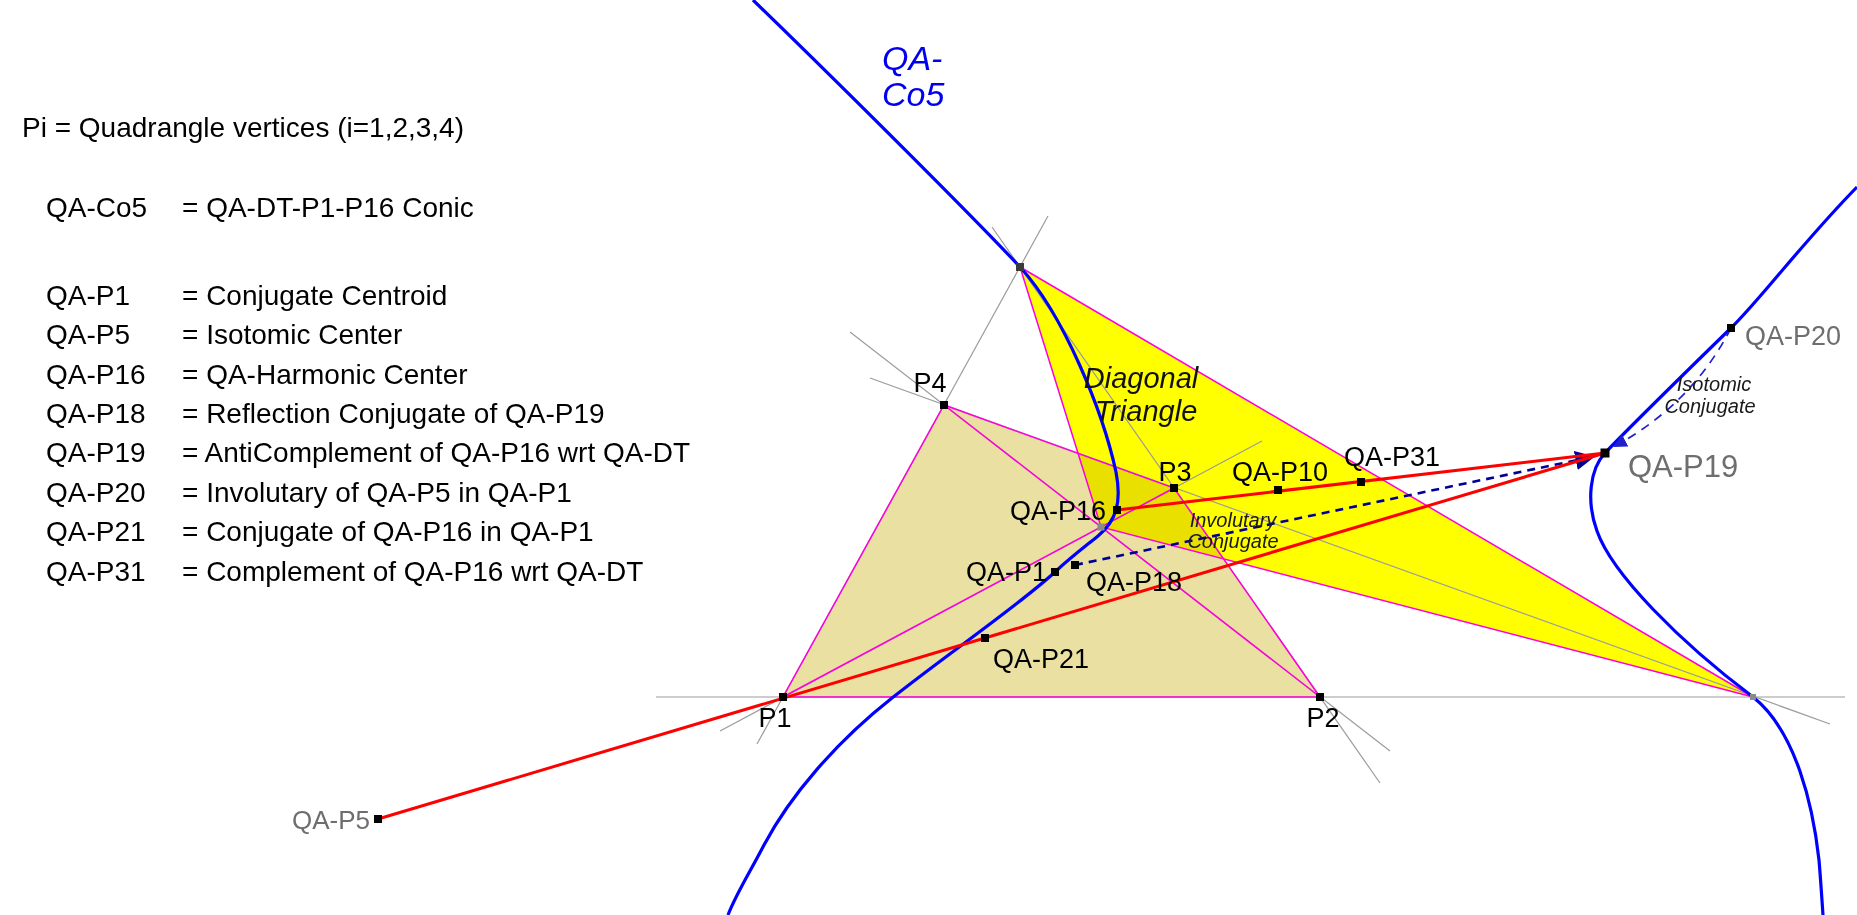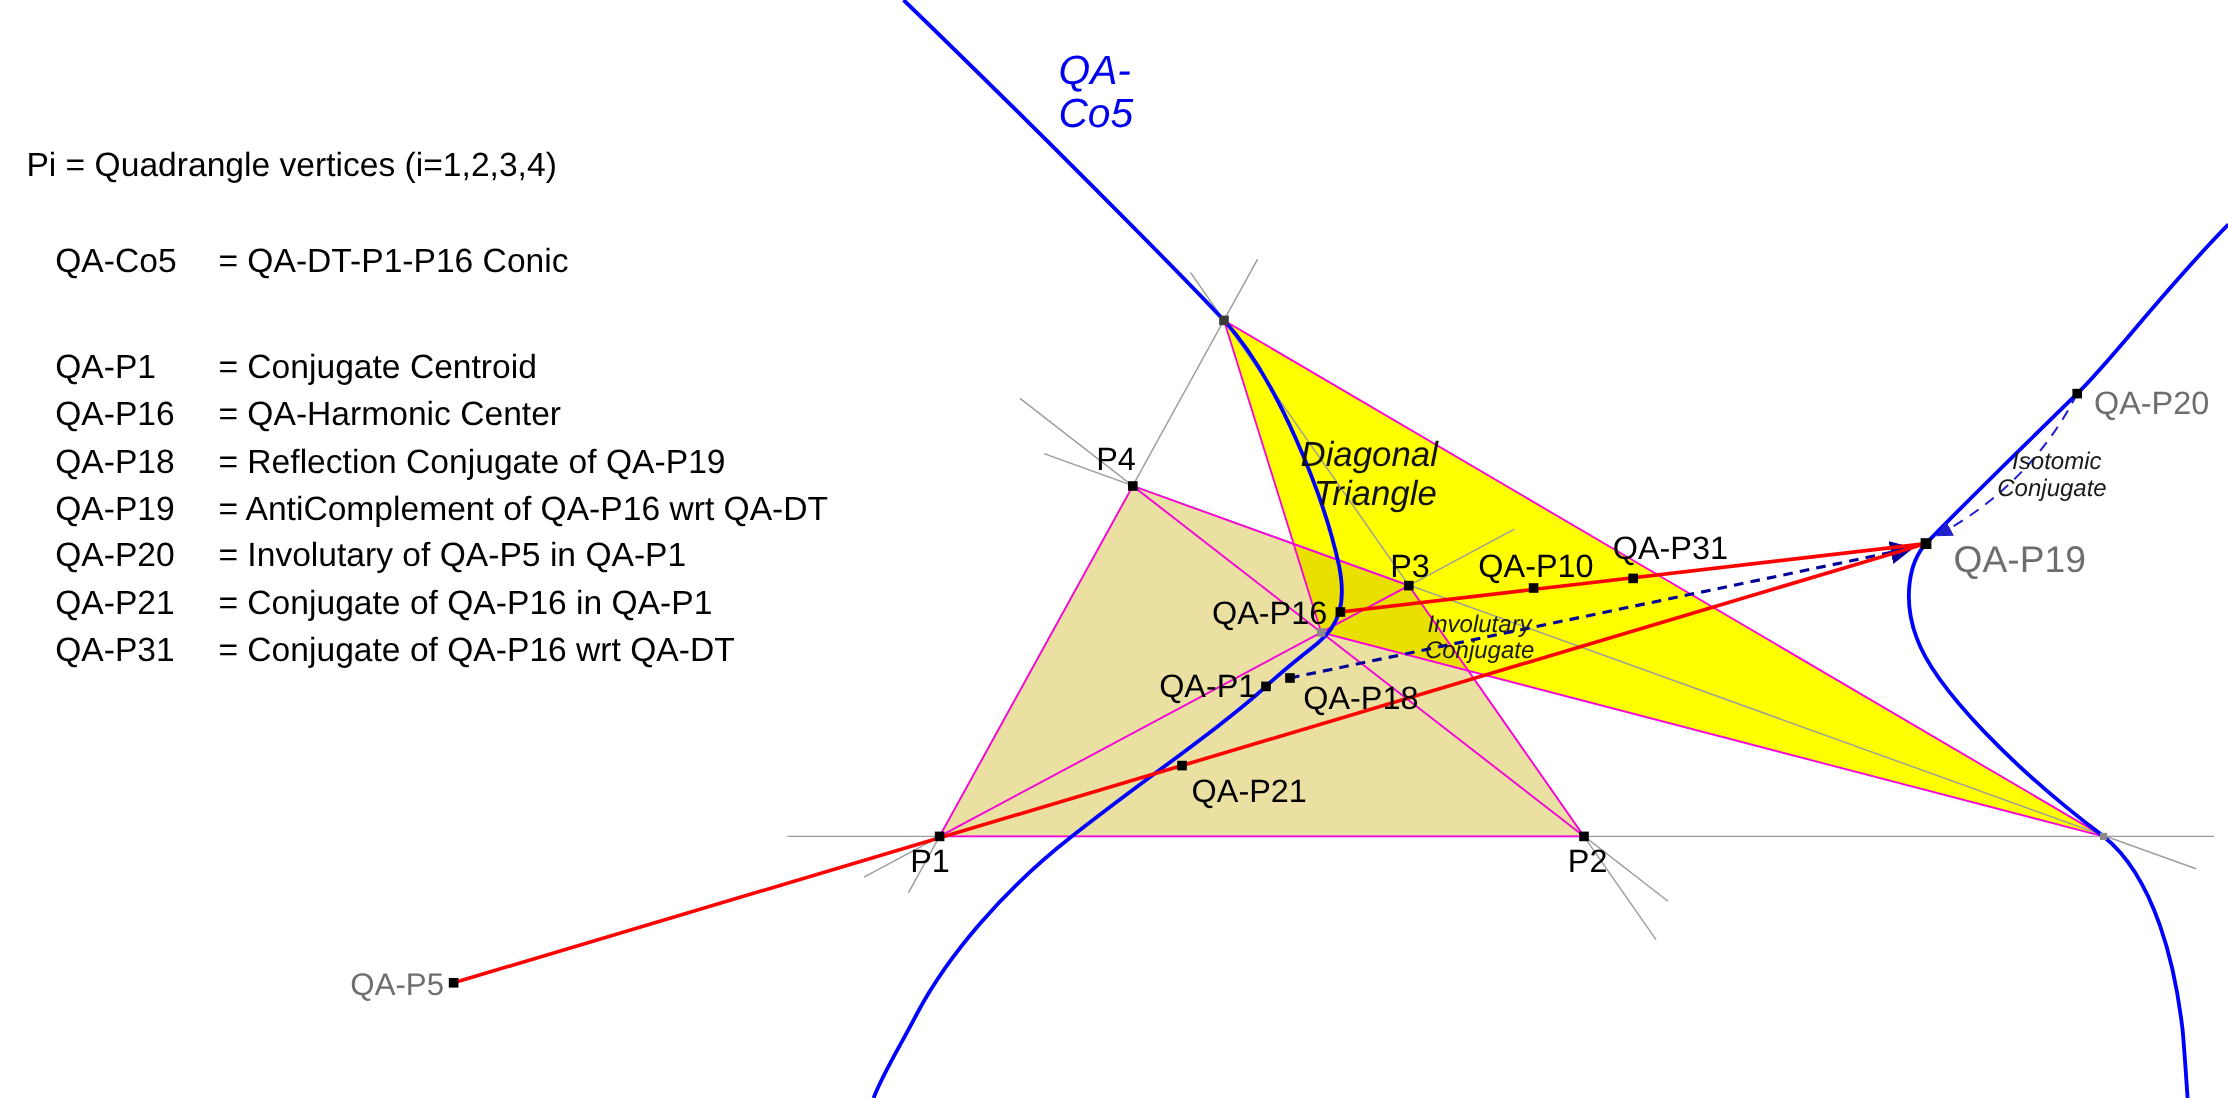--- a/index.html
+++ b/index.html
@@ -1,19 +1,19 @@
 <!DOCTYPE html>
 <html><head>
 <meta charset="utf-8">
 <style>
   html,body{margin:0;padding:0;background:#ffffff;}
   .stage{position:relative;width:1857px;height:915px;background:#ffffff;overflow:hidden;
          font-family:"Liberation Sans", sans-serif;}
   svg{position:absolute;left:0;top:0;}
-  .legend{position:absolute;left:22px;top:118px;font-size:28px;color:#000;
+  .legend{position:absolute;left:22px;top:108px;font-size:28px;color:#000;
           line-height:39.4px;white-space:nowrap;}
   .legend .nm{display:inline-block;width:136px;margin-left:24px;}
   .sp1{height:41px;} .sp2{height:48px;}
   svg text{font-family:"Liberation Sans", sans-serif;}
 </style>
 </head>
 <body>
 
 <div class="stage">
   <svg id="diagram" width="1857" height="915" viewBox="0 0 1857 915">
@@ -86,21 +86,22 @@
 
   <div class="legend" id="legend">
     <div>Pi = Quadrangle vertices (i=1,2,3,4)</div>
     <div class="sp1"></div>
     <div id="legend-conic-row">
         <div><span class="nm">QA-Co5</span><span>= QA-DT-P1-P16 Conic</span></div>
       </div>
     <div class="sp2"></div>
     <div id="legend-rows">
         <div><span class="nm">QA-P1</span><span>= Conjugate Centroid</span></div>
+        <div><span class="nm">QA-P5</span><span>= Isotomic Center</span></div>
         <div><span class="nm">QA-P16</span><span>= QA-Harmonic Center</span></div>
         <div><span class="nm">QA-P18</span><span>= Reflection Conjugate of QA-P19</span></div>
         <div><span class="nm">QA-P19</span><span>= AntiComplement of QA-P16 wrt QA-DT</span></div>
         <div><span class="nm">QA-P20</span><span>= Involutary of QA-P5 in QA-P1</span></div>
         <div><span class="nm">QA-P21</span><span>= Conjugate of QA-P16 in QA-P1</span></div>
-        <div><span class="nm">QA-P31</span><span>= Conjugate of QA-P16 wrt QA-DT</span></div>
+        <div><span class="nm">QA-P31</span><span>= Complement of QA-P16 wrt QA-DT</span></div>
       </div>
   </div>
 </div>
 
 </body></html>

